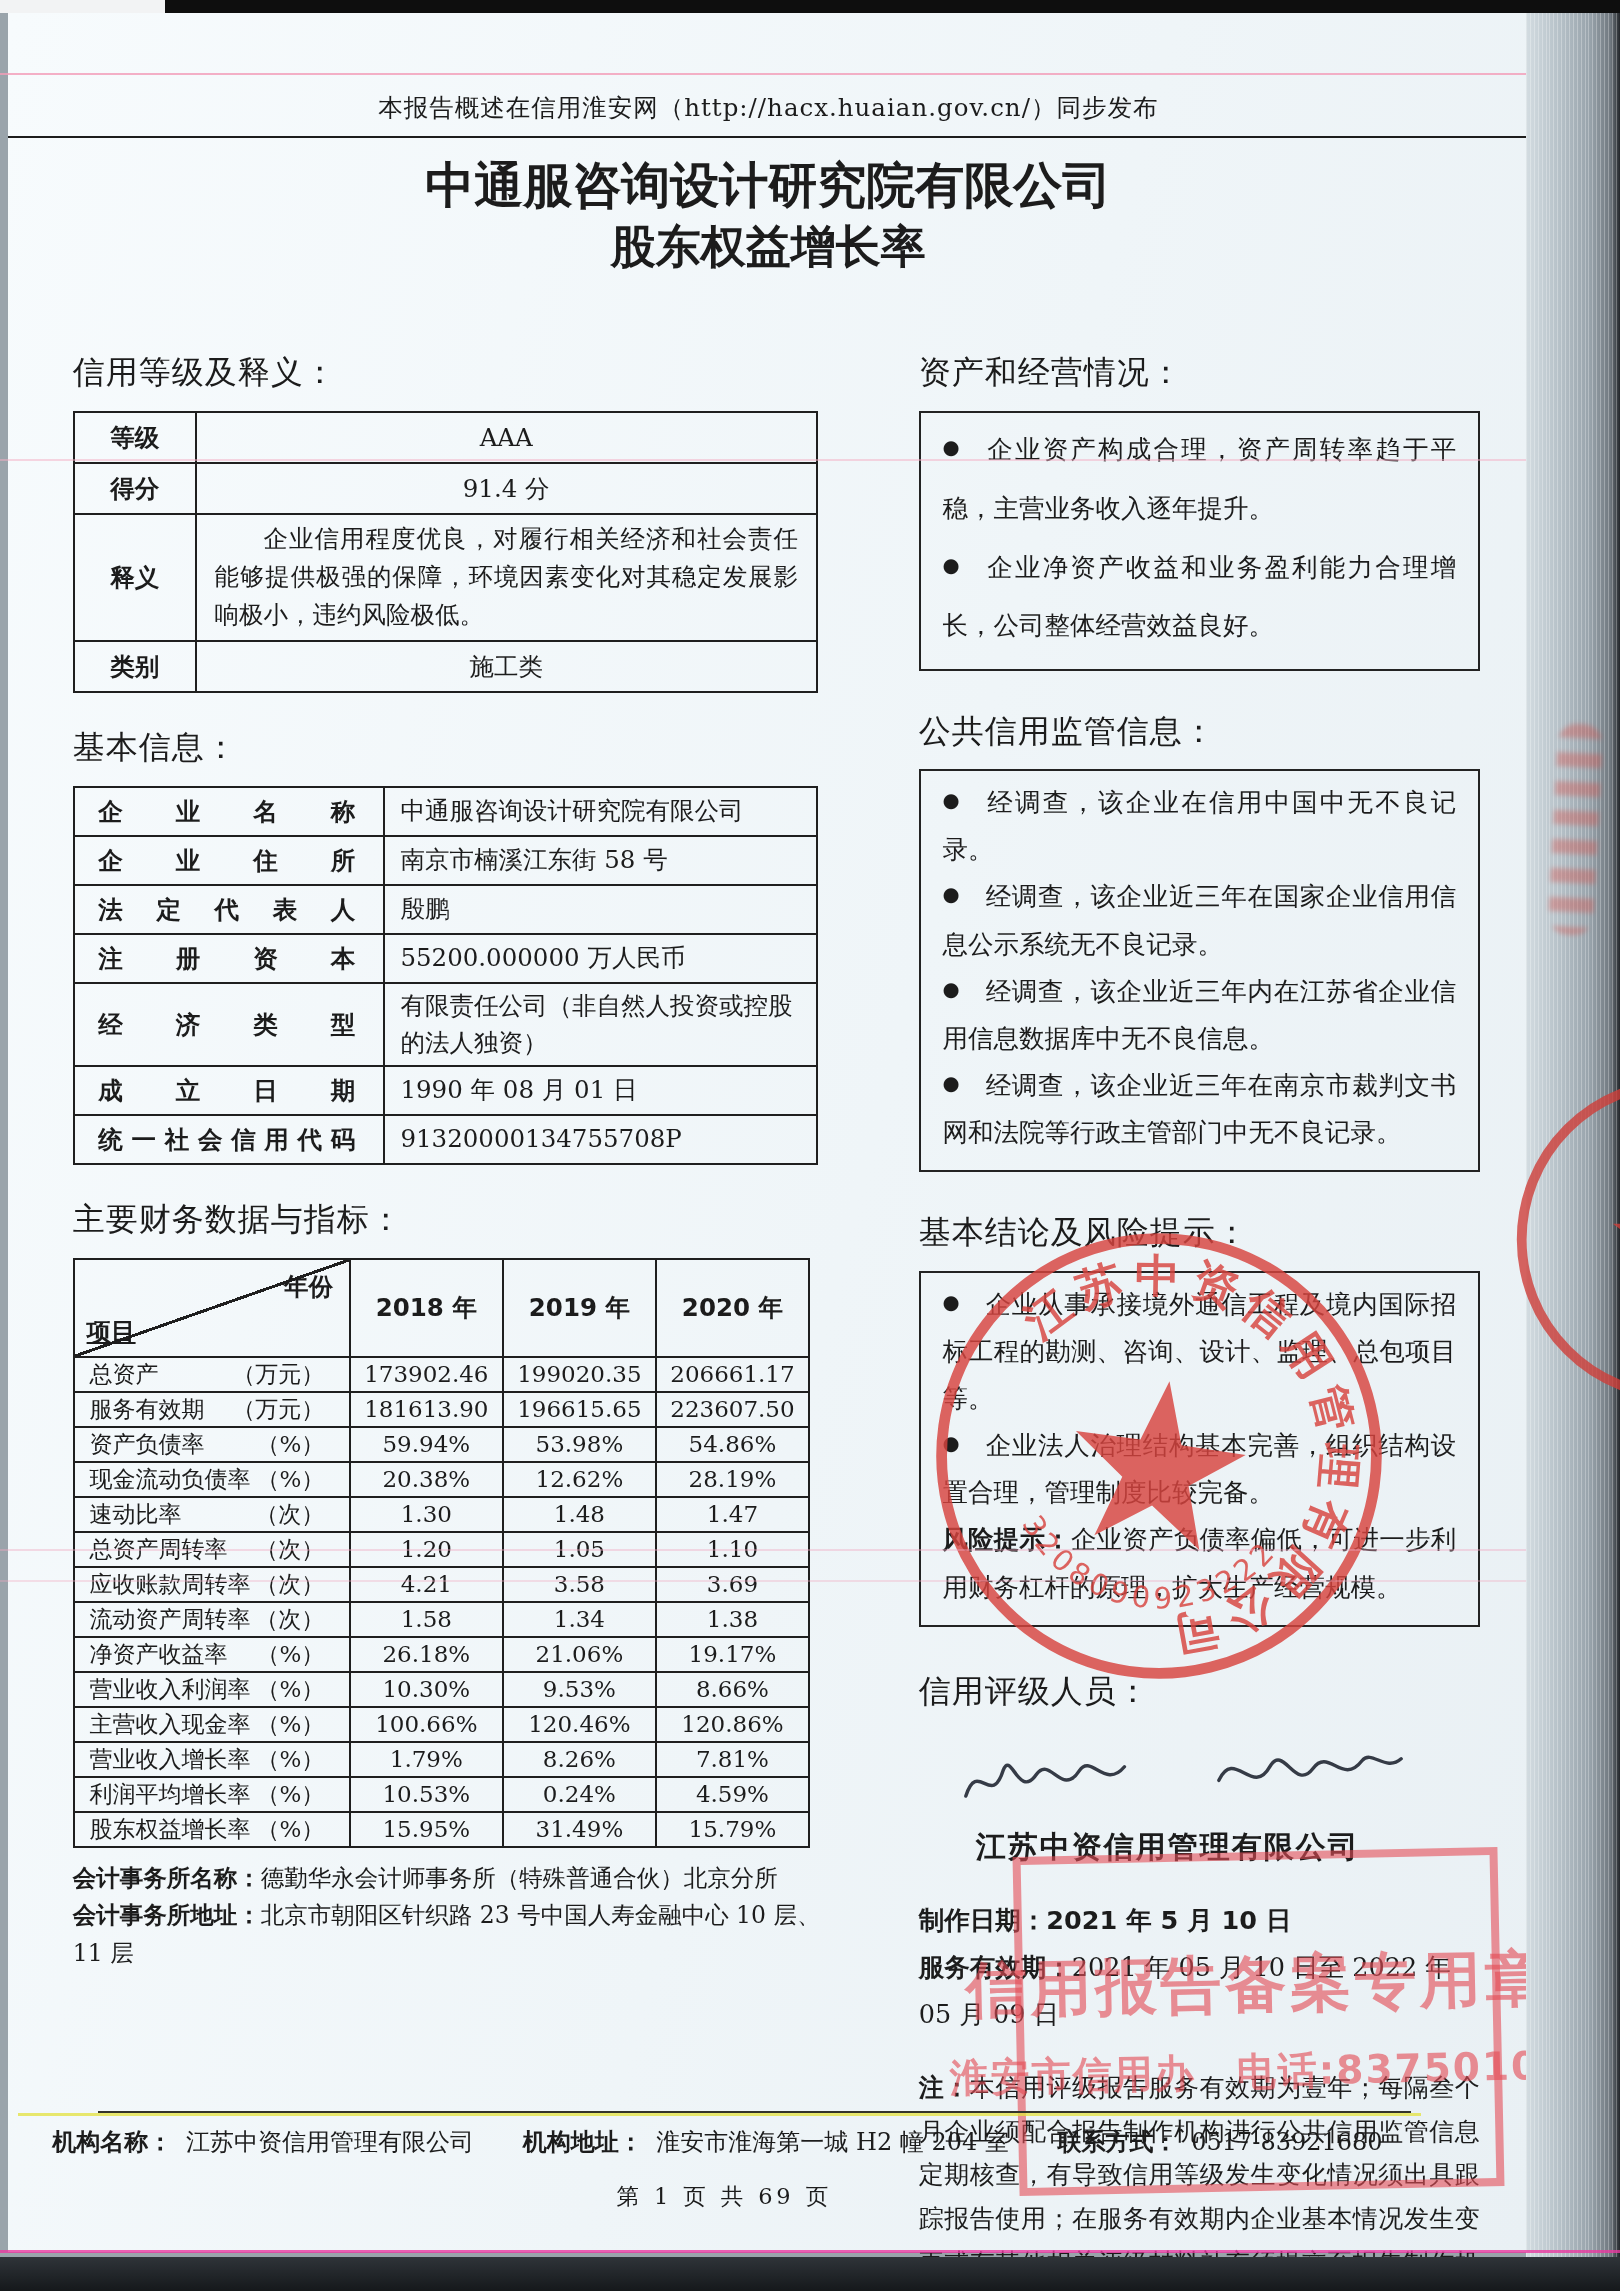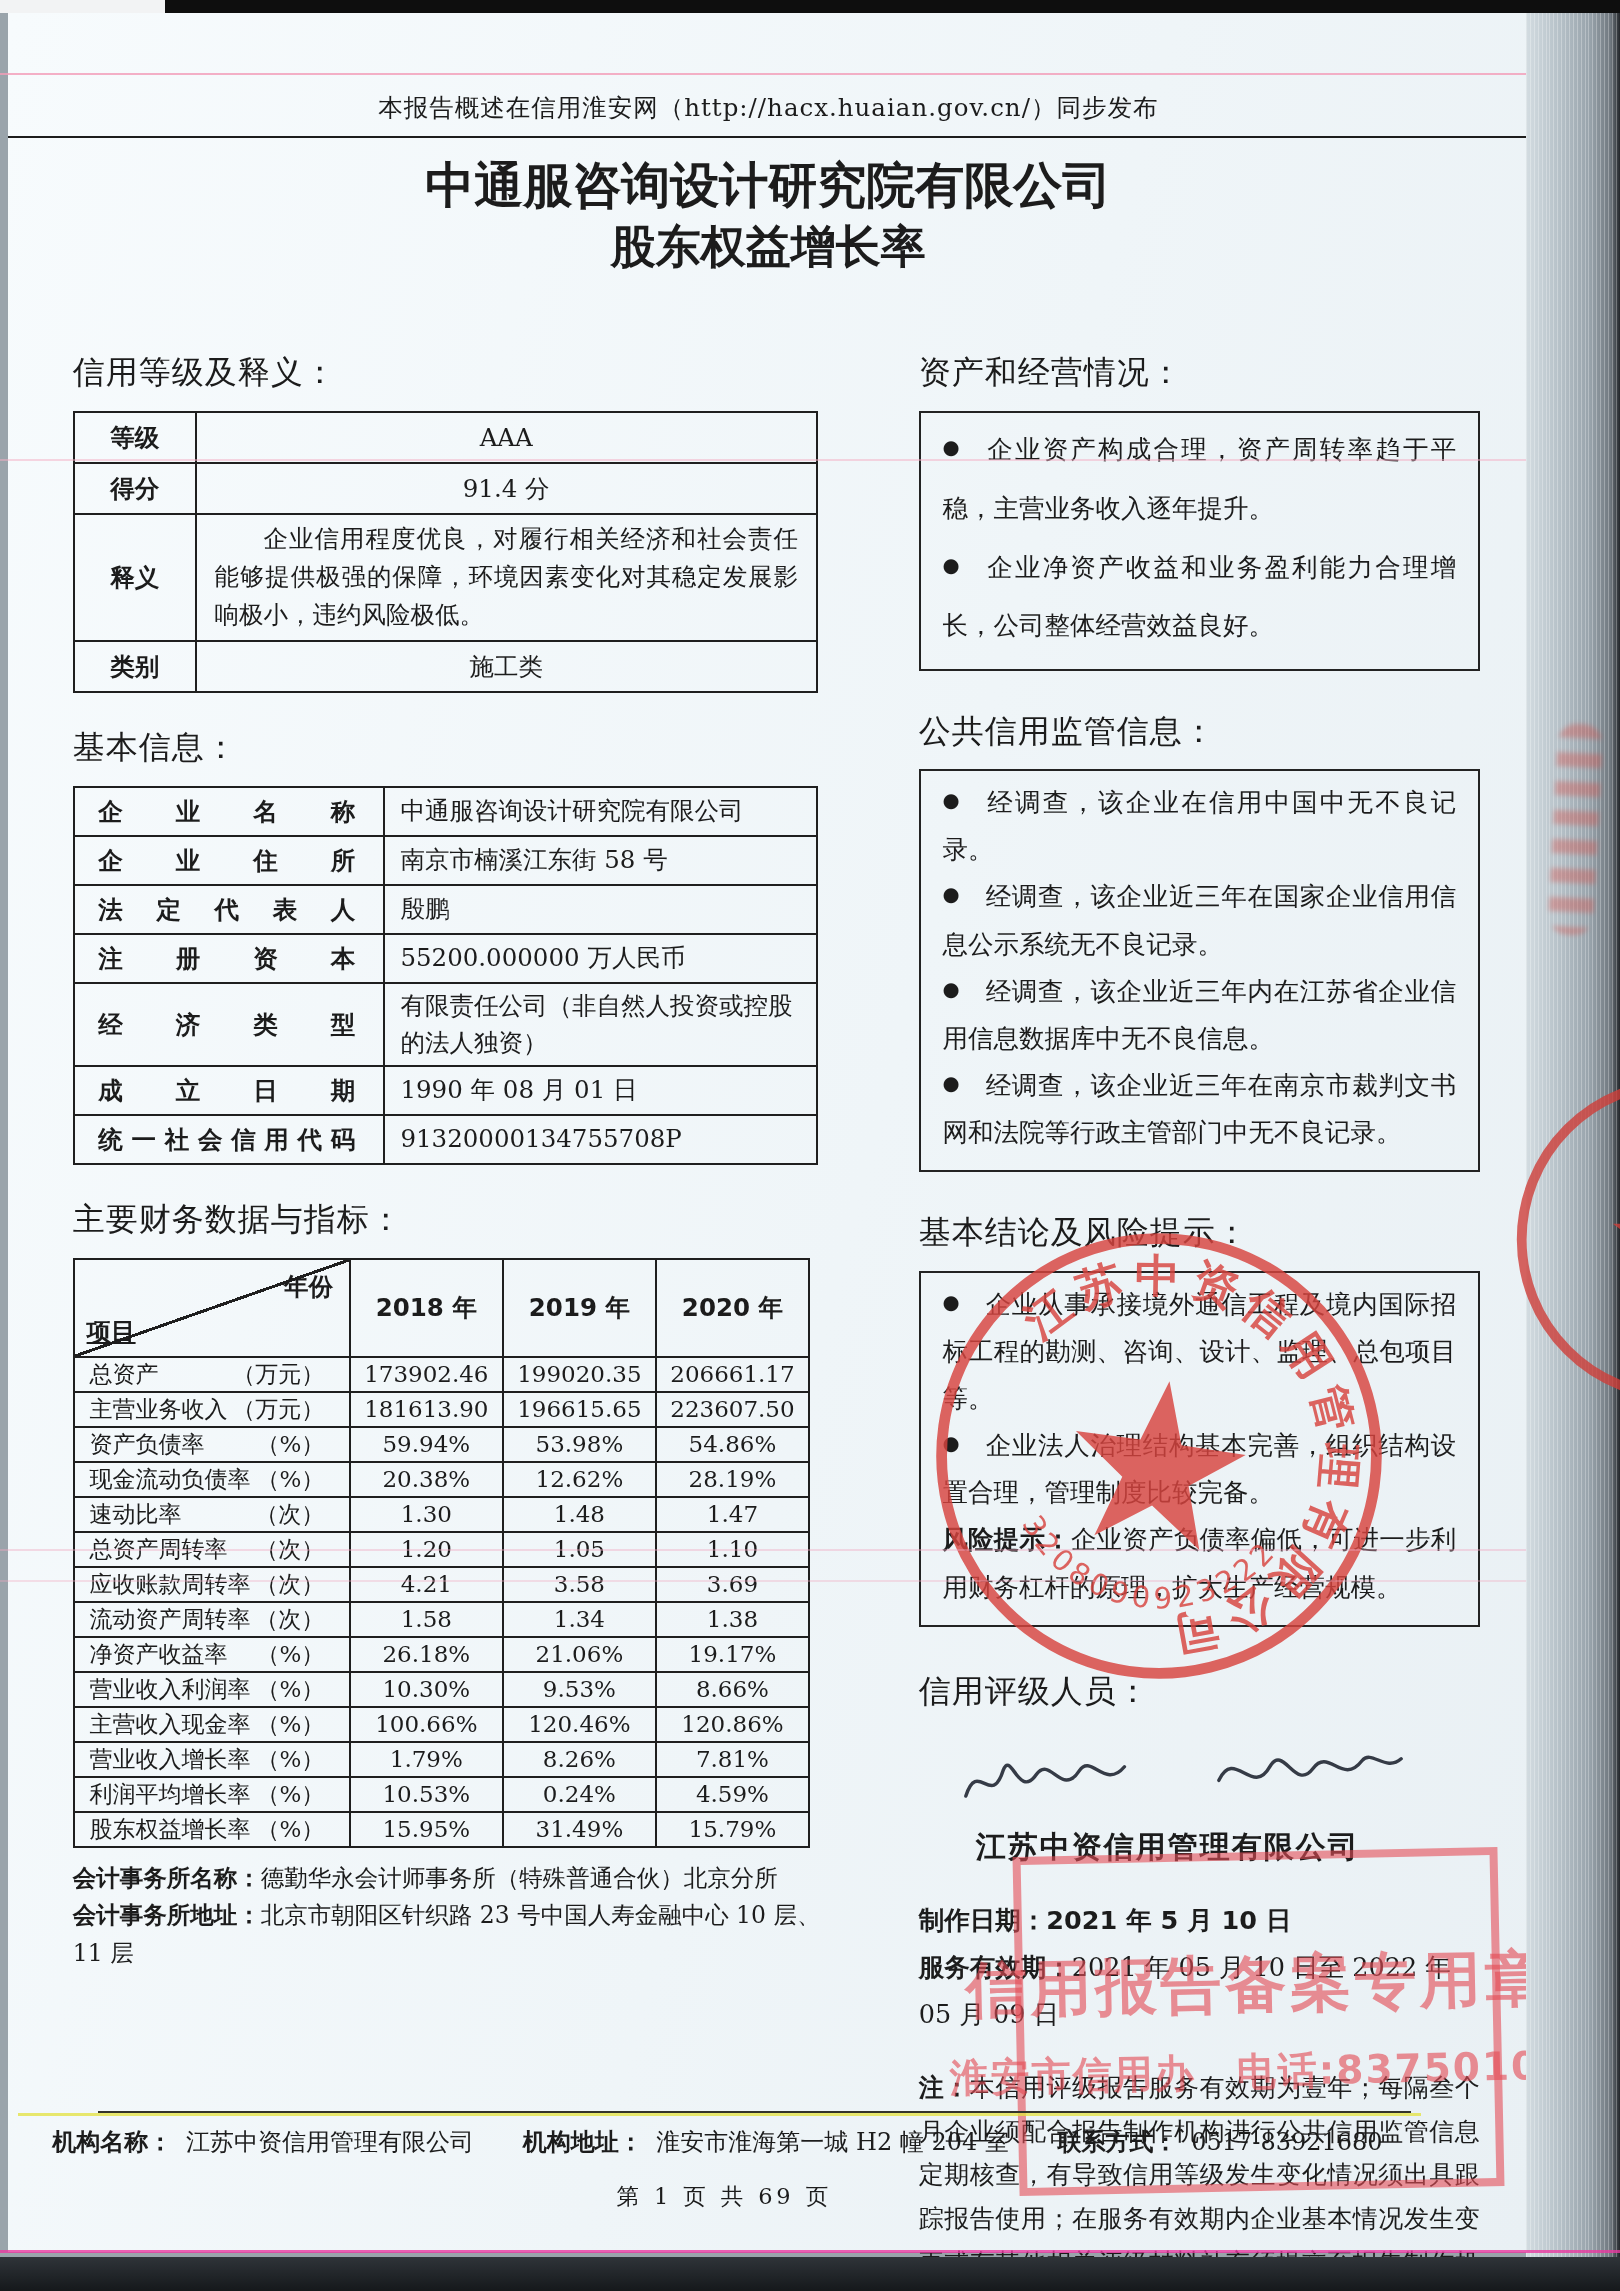--- a/index.html
+++ b/index.html
@@ -201,21 +201,21 @@
                   <span>（万元）</span>
                 </div>
               </td>
               <td>173902.46</td>
               <td>199020.35</td>
               <td>206661.17</td>
             </tr>
               <tr>
               <td>
                 <div class="fl">
-                  <span>主营业务收入</span>
+                  <span>服务有效期</span>
                   <span>（万元）</span>
                 </div>
               </td>
               <td>181613.90</td>
               <td>196615.65</td>
               <td>223607.50</td>
             </tr>
               <tr>
               <td>
                 <div class="fl">

